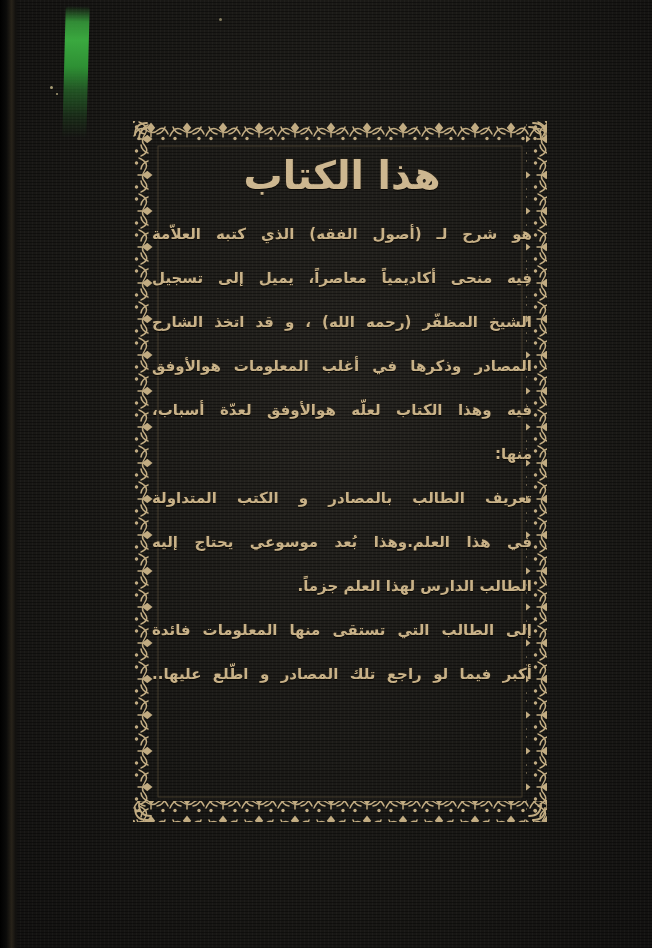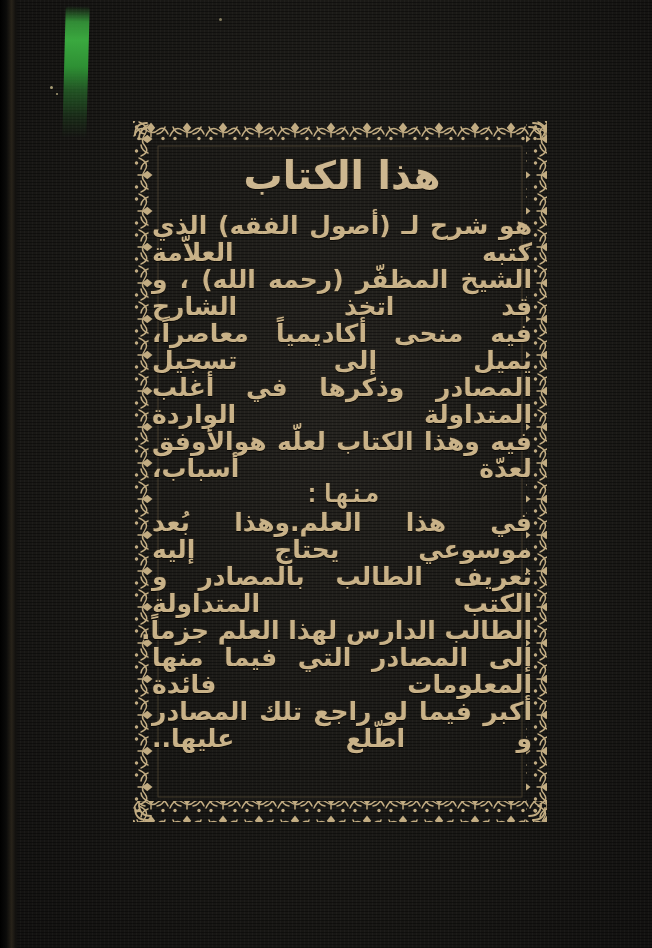--- a/index.html
+++ b/index.html
@@ -47,26 +47,26 @@
     color:#c9b288;
     text-shadow:0 1px 1px rgba(0,0,0,0.85), 0 0 2px rgba(150,120,75,0.35);
   }
   .title{
     margin:0 0 10px 0;
     font-size:39px;line-height:52px;font-weight:700;
     text-align:center;
     color:#cdb790;
   }
   .line{
-    font-size:25px;line-height:27px;font-weight:700;
+    font-size:15px;line-height:44px;font-weight:700;
     white-space:nowrap;
   }
   .line.j{white-space:normal;text-align:justify;text-align-last:justify;word-spacing:1px;}
-  .line.r{text-align:center;font-family:Liberation Mono, monospace;}
-  .line.c{text-align:left;}
+  .line.r{text-align:right;}
+  .line.c{text-align:right;}
 </style>
 </head>
 <body>
 
 <div class="stage">
 
   <div class="spine"></div>
   <div class="sticker"></div>
   <div class="speck s1"></div>
   <div class="speck s2"></div>
@@ -106,26 +106,26 @@
 
     <use href="#corner" transform="translate(4,4)"></use>
     <use href="#corner" transform="translate(410,4) rotate(90)"></use>
     <use href="#corner" transform="translate(410,697) rotate(180)"></use>
     <use href="#corner" transform="translate(4,697) rotate(270)"></use>
   </svg>
 
   <div class="textblock">
     <h1 class="title">هذا الكتاب</h1>
     <div class="line j">هو شرح لـ (أصول الفقه) الذي كتبه العلاّمة</div>
+    <div class="line j">فيه منحى أكاديمياً معاصراً، يميل إلى تسجيل</div>
     <div class="line j">الشيخ المظفّر (رحمه الله) ، و قد اتخذ الشارح</div>
-    <div class="line j">فيه منحى أكاديمياً معاصراً، يميل إلى تسجيل</div>
-    <div class="line j">المصادر وذكرها في أغلب المتداولة الواردة</div>
+    <div class="line j">المصادر وذكرها في أغلب المعلومات هوالأوفق</div>
     <div class="line j">فيه وهذا الكتاب لعلّه هوالأوفق لعدّة أسباب،</div>
     <div class="line r">منها:</div>
+    <div class="line j">تعريف الطالب بالمصادر و الكتب المتداولة</div>
     <div class="line j">في هذا العلم.وهذا بُعد موسوعي يحتاج إليه</div>
-    <div class="line j">تعريف الطالب بالمصادر و الكتب المتداولة</div>
     <div class="line c">الطالب الدارس لهذا العلم جزماً.</div>
-    <div class="line j">إلى المصادر التي فيما منها المعلومات فائدة</div>
+    <div class="line j">إلى الطالب التي تستقى منها المعلومات فائدة</div>
     <div class="line j">أكبر فيما لو راجع تلك المصادر و اطّلع عليها..</div>
 
   </div>
 
 </div>
 
 </body></html>

